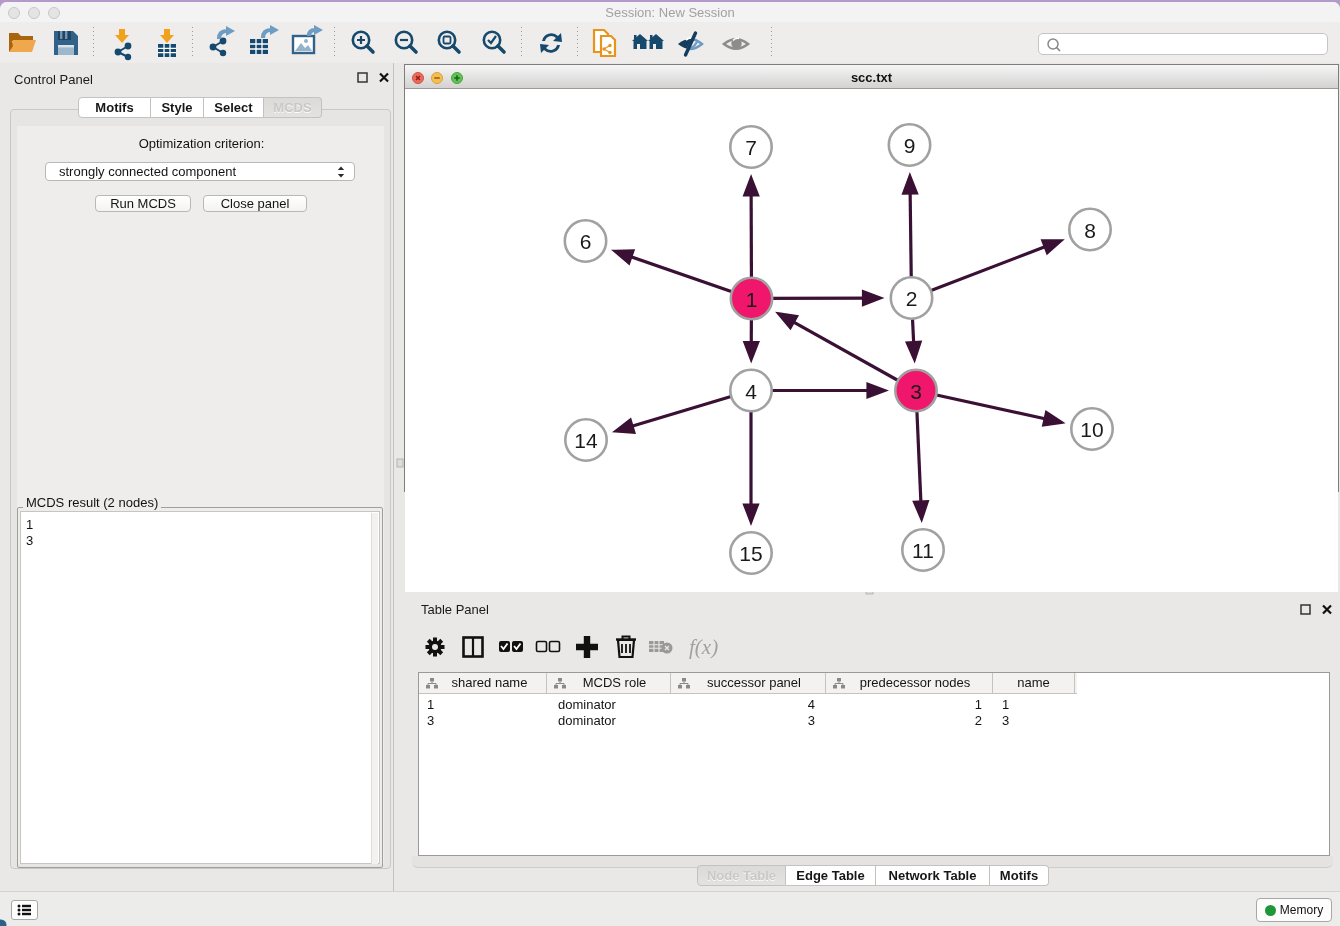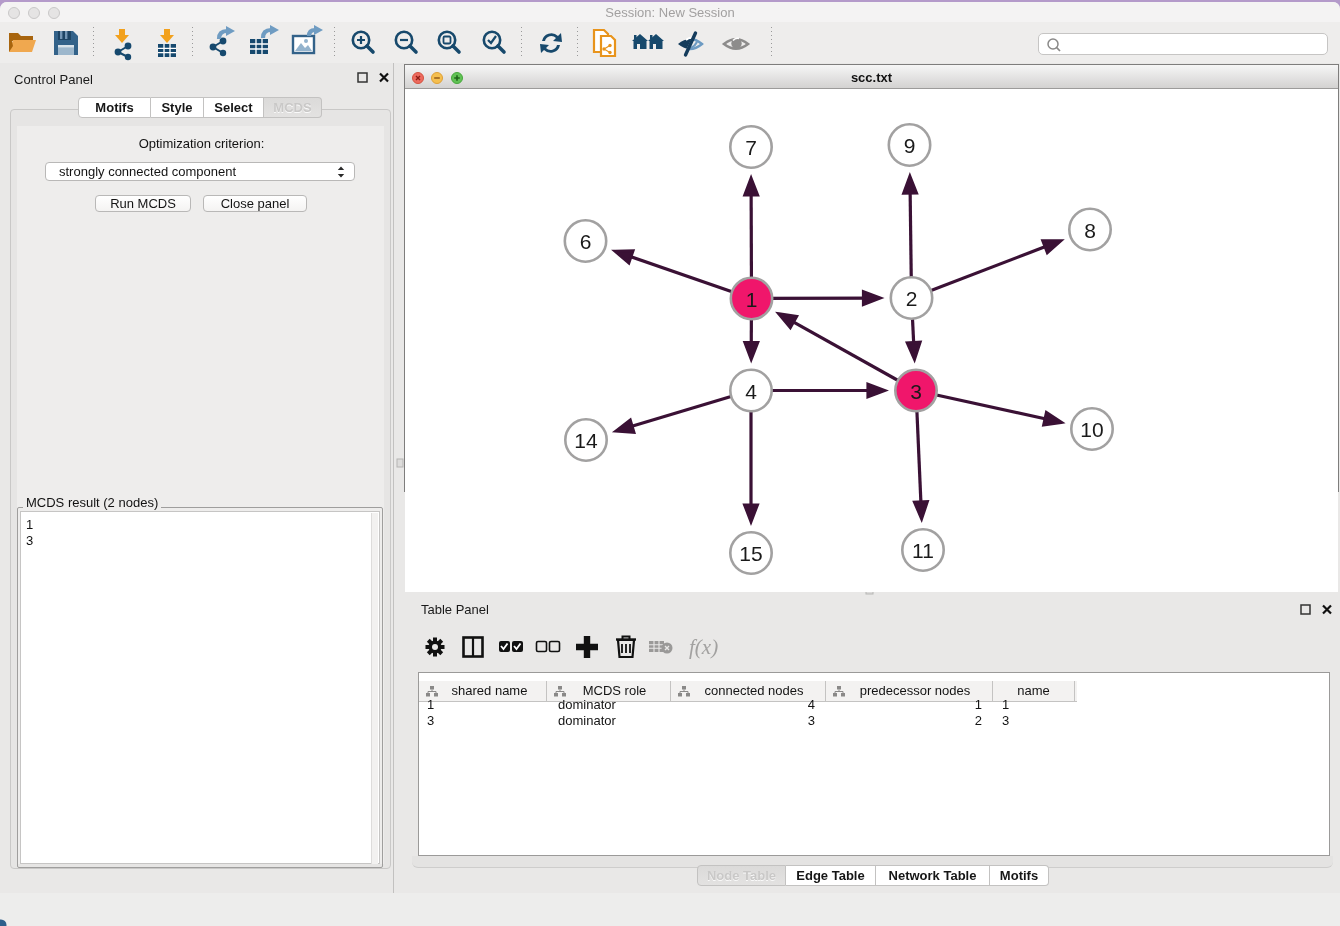--- a/index.html
+++ b/index.html
@@ -37,21 +37,21 @@
 #nettitle { position:absolute; left:0; top:0; width:933px; height:24px; background:linear-gradient(#f6f6f6,#d3d2d1); border-bottom:1px solid #9c9b9a; }
 #nettitle .t { position:absolute; top:5px; width:100%; text-align:center; font-size:13px; font-weight:bold; color:#111; }
 .mac { position:absolute; top:7px; width:12px; height:12px; border-radius:50%; }
 .mac svg { display:block; position:absolute; left:0; top:0; }
 #netcontent { position:absolute; left:0; top:25px; width:933px; height:502px; background:#fff; overflow:hidden; }
 
 #tpanel { position:absolute; left:406px; top:537px; width:934px; height:293px; background:#e9e8e7; }
 #tpanel-h { position:absolute; left:15px; top:2px; font-size:13px; color:#1a1a1a; }
 #ttable { position:absolute; left:12px; top:72px; width:912px; height:184px; background:#fff; border:1px solid #9b9a99; }
 #tband { position:absolute; left:6px; top:256px; width:921px; height:12px; background:#e4e3e2; border-bottom:1px solid #cecdcc; border-radius:0 0 6px 6px; }
-#thead { position:absolute; left:0; top:0; width:658px; height:21px; background:#f3f2f1; border-bottom:1px solid #c4c3c2; font-size:13px; color:#141414;margin-top:8px; }
+#thead { position:absolute; left:0; top:0; width:658px; height:21px; background:#f3f2f1; border-bottom:1px solid #c4c3c2; font-size:13px; color:#141414; }
 .thcell { position:absolute; top:0; height:21px; line-height:20px; text-align:center; border-right:1px solid #c4c3c2; }
 .trow { position:absolute; width:910px; height:17px; font-size:13px; color:#141414; }
 .trow div { position:absolute; }
 #ttabs { position:absolute; left:0; top:265px; width:934px; text-align:center; }
 
 #statusbar { position:absolute; left:0; top:891px; width:1340px; height:35px; background:#ececeb; border-top:1px solid #d4d3d2; }
 #memurybtn { position:absolute; right:8px; top:6px; width:76px; height:24px; background:#fdfdfd; border:1px solid #a9a8a7; border-radius:4px; font-size:12px; color:#111; text-align:center; line-height:22px; }
 #listbtn { position:absolute; left:11px; top:8px; width:27px; height:20px; background:#fdfdfd; border:1px solid #a9a8a7; border-radius:3px; }
 </style></head>
 <body>
@@ -404,21 +404,21 @@
                   <path d="M6,3.5 V5.5 M2,7 V5.5 H10 V7" stroke="#8a8988" fill="none"></path>
                 </g>
               </svg><span style="padding-left:12px">MCDS role</span></div>
         <div class="thcell" style="left:252px; width:155px;"><svg class="hic" width="12" height="11" viewBox="0 0 12 11" style="position:absolute;left:7px;top:5px">
                 <g fill="#8a8988">
                   <rect x="4" y="0" width="4" height="3.5"></rect>
                   <rect x="0" y="7" width="4" height="3.5"></rect>
                   <rect x="8" y="7" width="4" height="3.5"></rect>
                   <path d="M6,3.5 V5.5 M2,7 V5.5 H10 V7" stroke="#8a8988" fill="none"></path>
                 </g>
-              </svg><span style="padding-left:12px">connected nodes</span></div>
+              </svg><span style="padding-left:12px">successor panel</span></div>
         <div class="thcell" style="left:407px; width:167px;"><svg class="hic" width="12" height="11" viewBox="0 0 12 11" style="position:absolute;left:7px;top:5px">
                 <g fill="#8a8988">
                   <rect x="4" y="0" width="4" height="3.5"></rect>
                   <rect x="0" y="7" width="4" height="3.5"></rect>
                   <rect x="8" y="7" width="4" height="3.5"></rect>
                   <path d="M6,3.5 V5.5 M2,7 V5.5 H10 V7" stroke="#8a8988" fill="none"></path>
                 </g>
               </svg><span style="padding-left:12px">predecessor nodes</span></div>
         <div class="thcell" style="left:574px; width:82px;">name</div>
       </div>
@@ -444,13 +444,26 @@
         <div class="tab" style="width:90px;">Edge Table</div>
         <div class="tab" style="width:114px;">Network Table</div>
         <div class="tab last" style="width:59px;">Motifs</div>
       </div>
     </div>
   </div>
 </div>
 <svg style="position:absolute;left:0;top:918px;z-index:9" width="8" height="8">
       <circle cx="1" cy="7" r="5.5" fill="#2d5f8c"></circle>
     </svg>
+<div id="statusbar">
+  <div id="listbtn"><svg width="25" height="18" viewBox="0 0 25 18">
+          <g fill="#111">
+            <circle cx="7" cy="5" r="1.5"></circle>
+            <circle cx="7" cy="9" r="1.5"></circle>
+            <circle cx="7" cy="13" r="1.5"></circle>
+            <rect x="10" y="3.8" width="9" height="2.4"></rect>
+            <rect x="10" y="7.8" width="9" height="2.4"></rect>
+            <rect x="10" y="11.8" width="9" height="2.4"></rect>
+          </g>
+        </svg></div>
+  <div id="memurybtn"><span style="display:inline-block;width:11px;height:11px;border-radius:50%;background:#1f9639;vertical-align:-2px;margin-right:4px;"></span>Memory</div>
 </div>
+</div>
 
 </body></html>

